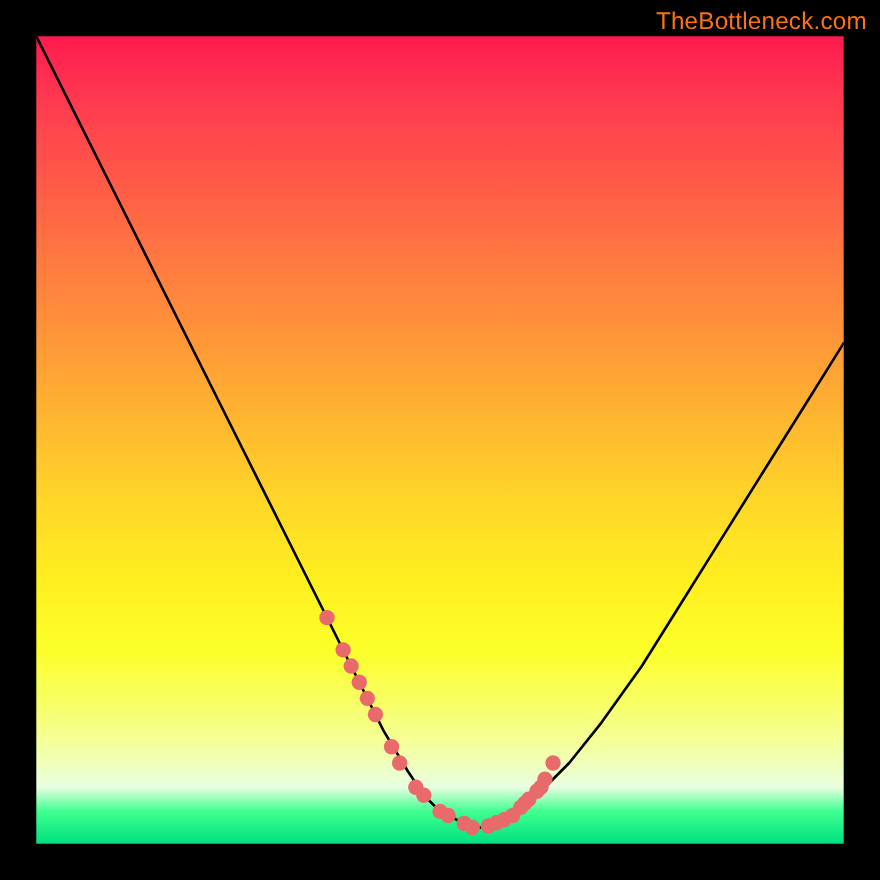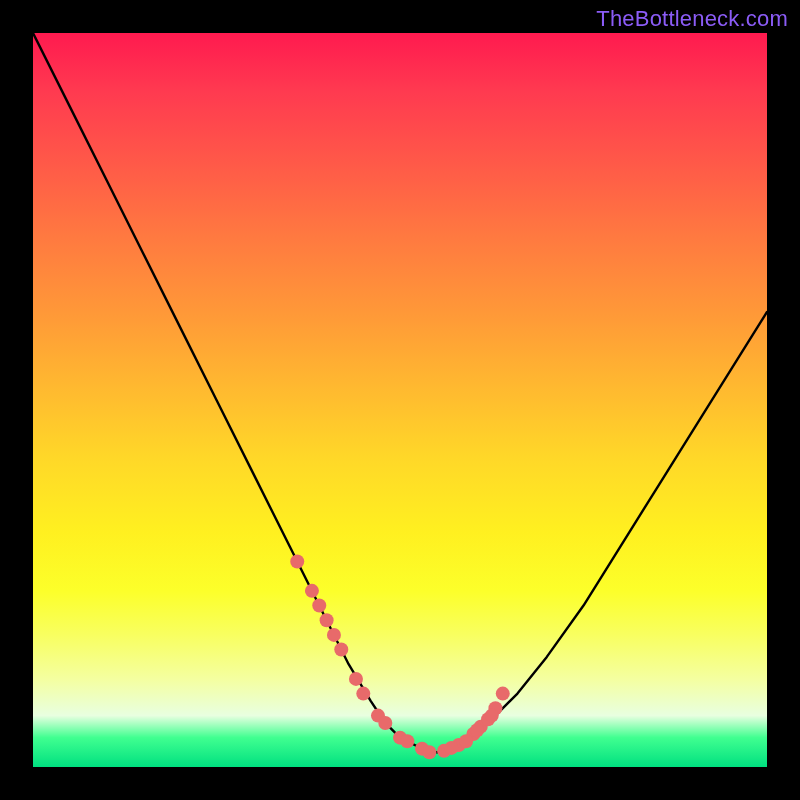--- a/index.html
+++ b/index.html
@@ -40,21 +40,21 @@
       #f4ffa0 88%,
       #e8ffe0 93%,
       #40ff90 96%,
       #00e080 100%
     );
   }
   .watermark {
     position: absolute;
     top: 6px;
     right: 12px;
-    color: #8b5cf6;
+    color: #f97316;
     font-size: 22px;
     font-weight: 500;
     letter-spacing: 0.2px;
     font-family: Arial, Helvetica, sans-serif;
   }
   svg.overlay {
     position: absolute;
     top: 0;
     left: 0;
     width: 734px;

